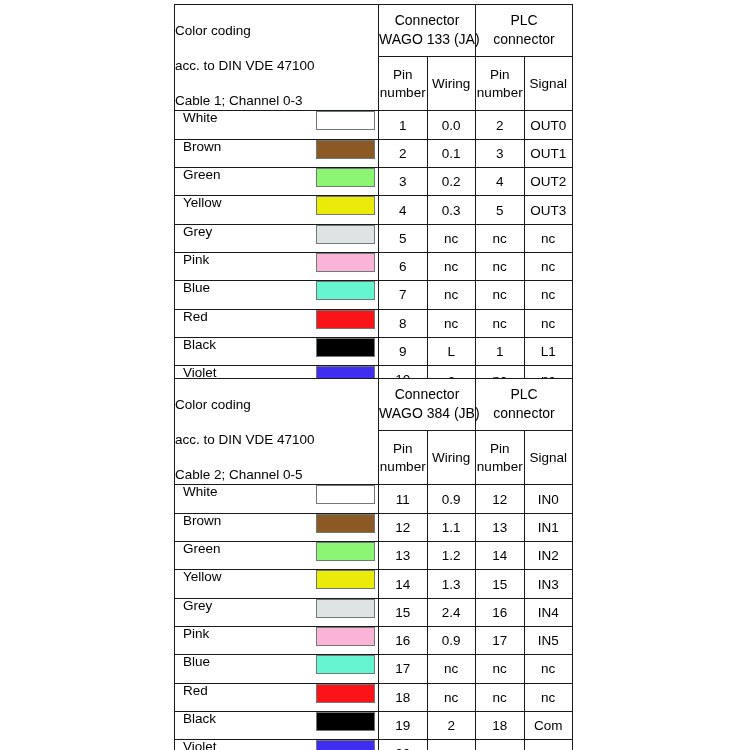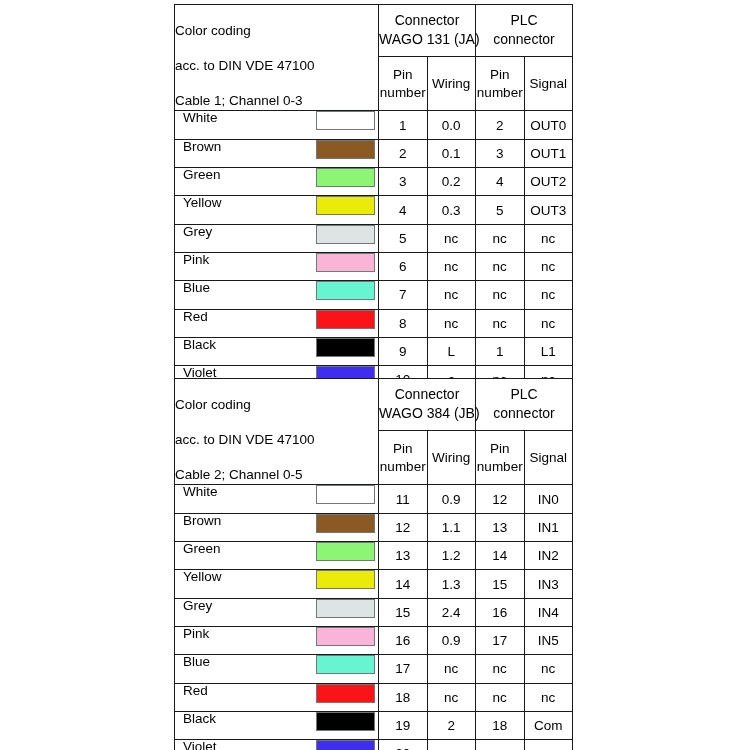--- a/index.html
+++ b/index.html
@@ -123,21 +123,21 @@
   <table class="wiring-table" id="table-cable-1">
     <tbody>
         <tr class="head-row-1">
           <td class="title-cell col-color" colspan="1" rowspan="2">
             <span class="title-line">Color coding</span>
             <span class="title-line">acc. to DIN VDE 47100</span>
             <span class="title-line">Cable 1; Channel 0-3</span>
           </td>
           <td class="group-head" colspan="2">
             <span class="gl">Connector</span>
-            <span class="gl">WAGO 131 (JA)</span>
+            <span class="gl">WAGO 133 (JA)</span>
           </td>
           <td class="group-head" colspan="2">
             <span class="gl">PLC</span>
             <span class="gl">connector</span>
           </td>
         </tr>
         <tr class="head-row-2">
           <td class="sub-head col-pin-a">
             <span class="sl">Pin</span>
             <span class="sl">number</span>

